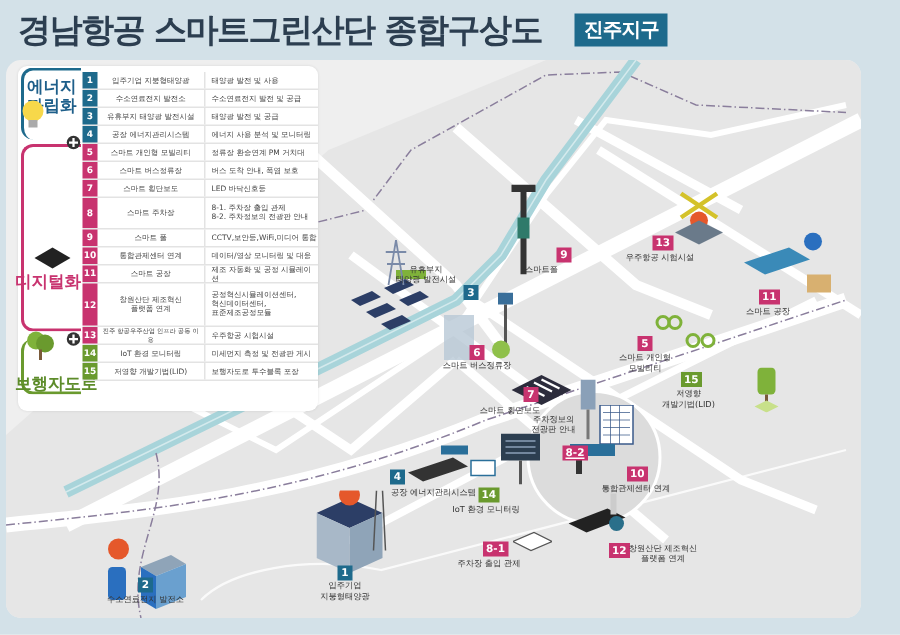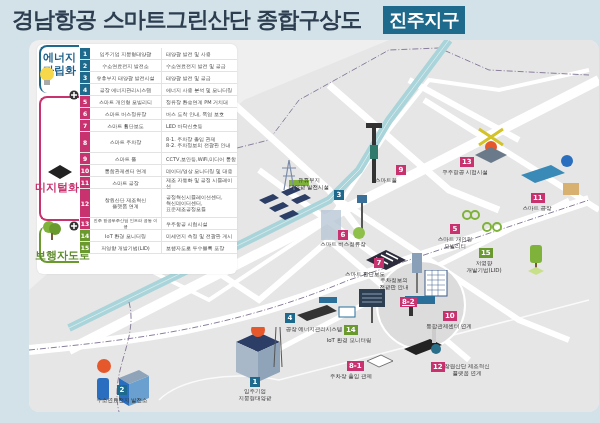--- a/index.html
+++ b/index.html
@@ -11,25 +11,25 @@
   }
   .title-bar {
     position: absolute; left: 12px; top: 5px; height: 30px;
     display: flex; align-items: center; gap: 22px;
   }
   .title {
     font-size: 22px; font-weight: bold; color: #2c3e50; letter-spacing: -1px;
     font-family: "DejaVu Sans", sans-serif;
   }
   .district {
-    background: #1e6a8c; color: #fff; font-size: 18px; font-weight: bold;
+    background: #1e6a8c; color: #fff; font-size: 13px; font-weight: bold;
     padding: 2px 6px; letter-spacing: -0.5px;
   }
   .map {
-    position: absolute; left: 29px; top: 40px; width: 570px; height: 372px;
+    position: absolute; left: 4px; top: 40px; width: 570px; height: 372px;
     background: #efefef; border-radius: 10px; overflow: hidden;
   }
   .map svg.bg { position: absolute; left: 0; top: 0; }
   .legend {
     position: absolute; left: 8px; top: 4px; width: 200px; height: 230px;
     background: #fff; border-radius: 6px; padding: 3px 0 0 0;
     box-shadow: 0 0 2px rgba(0,0,0,0.1);
   }
   .legend-table { position: absolute; left: 43px; top: 4px; width: 157px; }
   .lrow {

